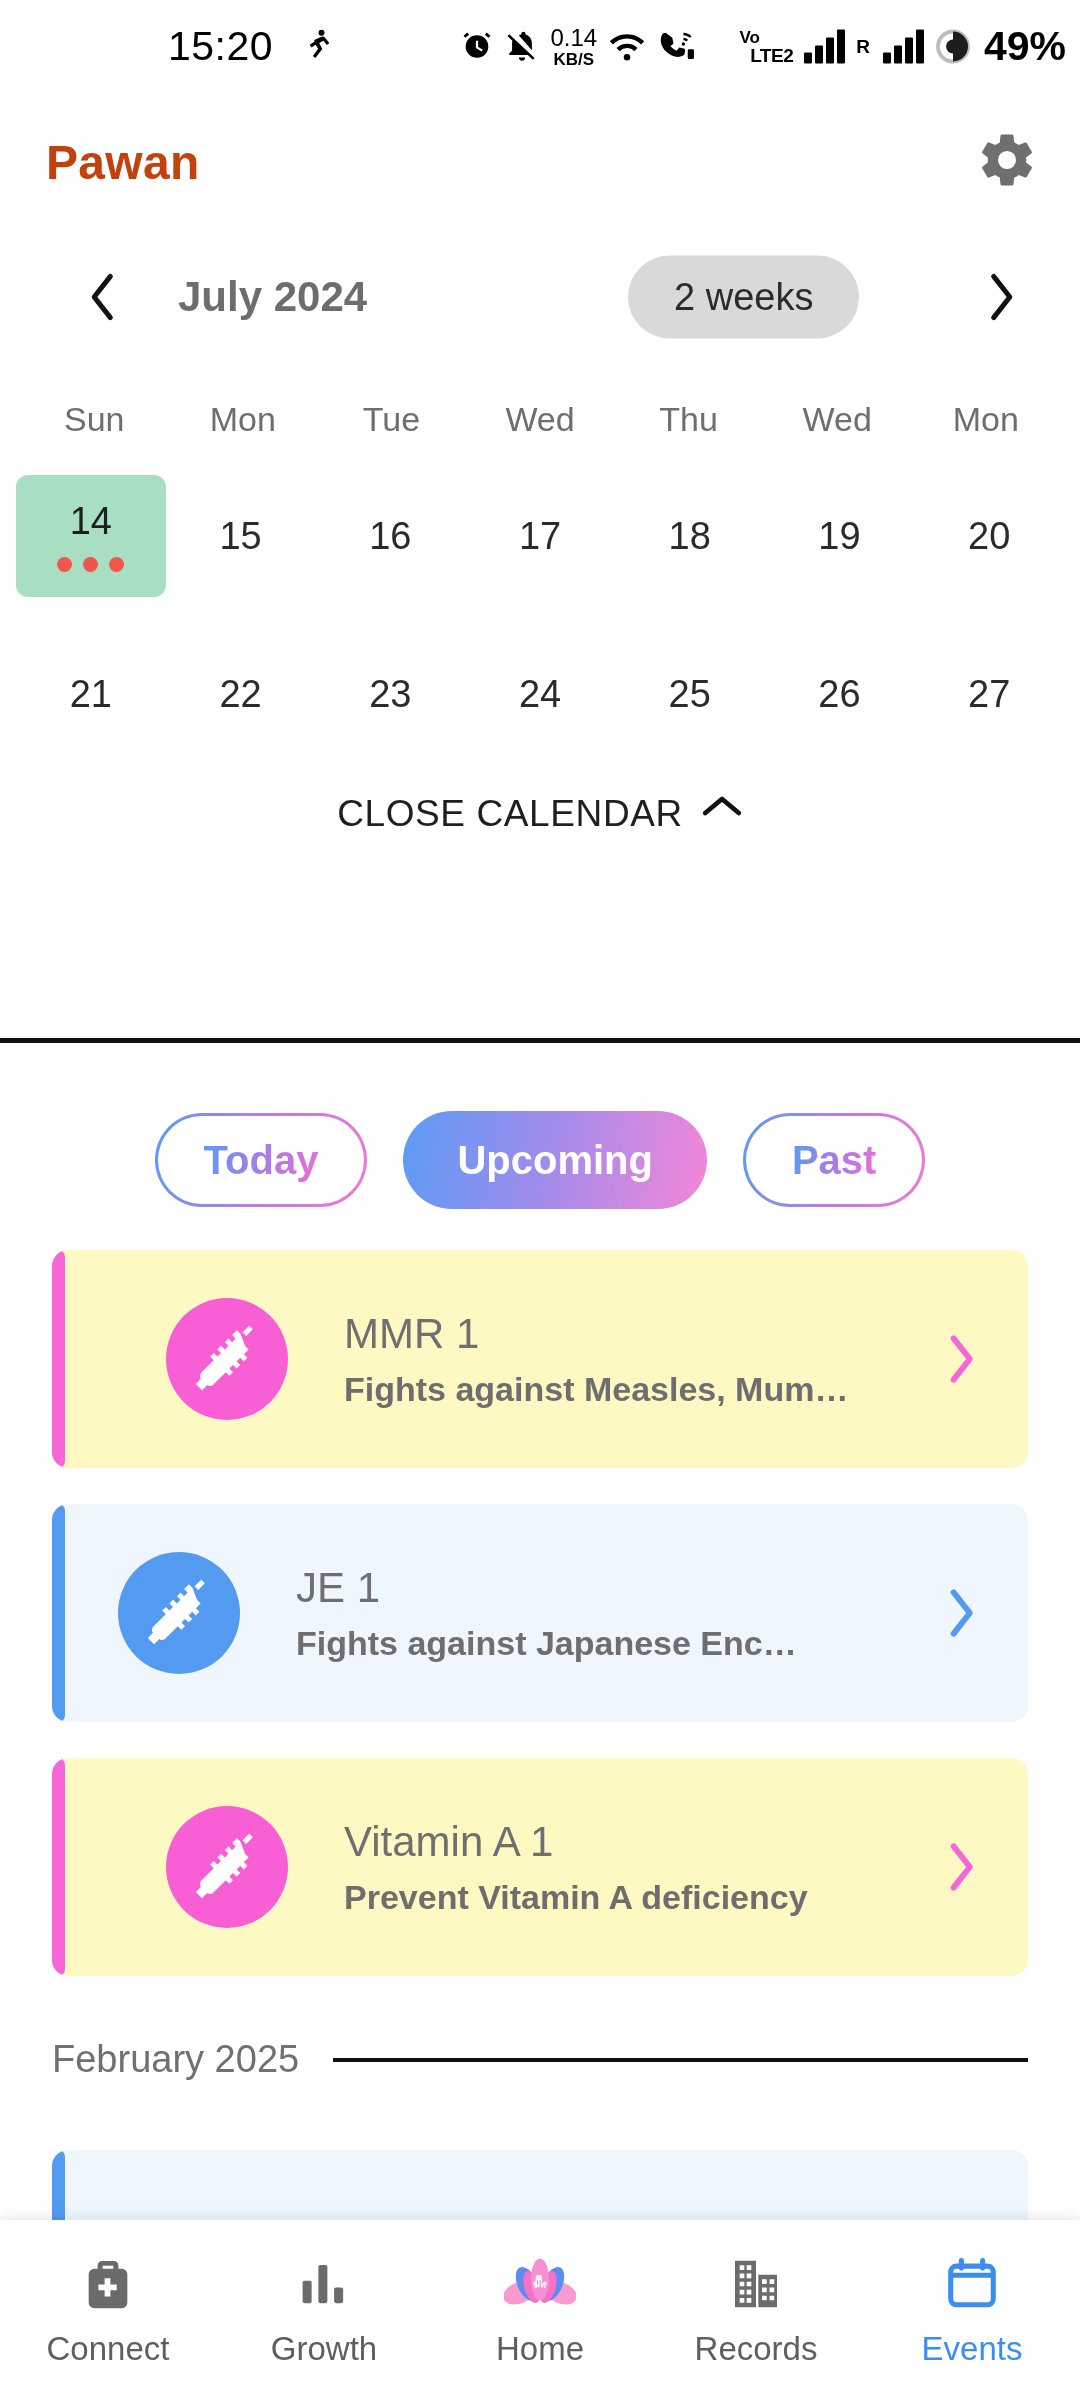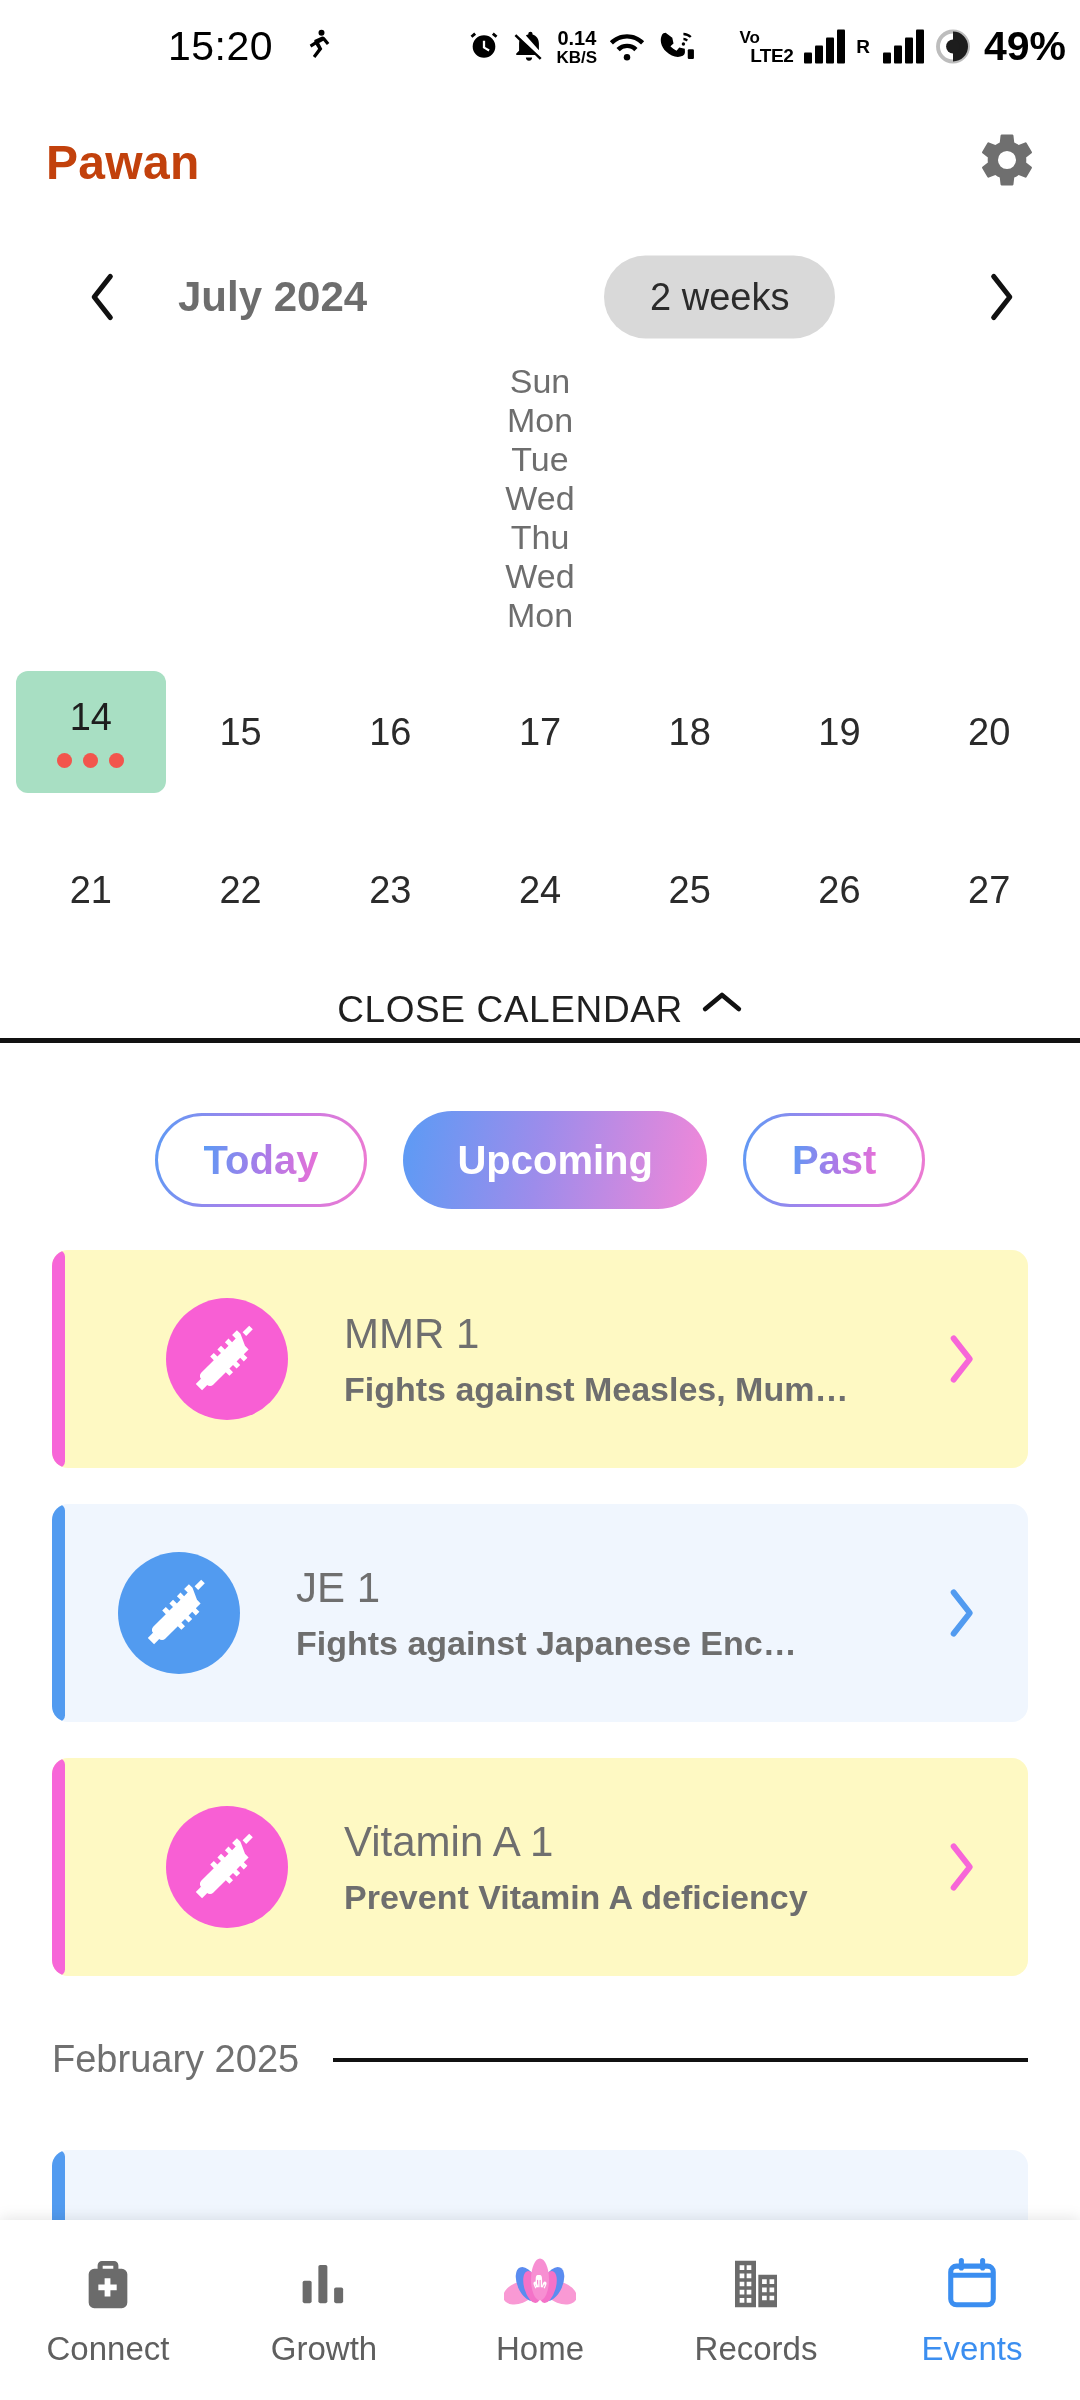--- a/index.html
+++ b/index.html
@@ -20,21 +20,21 @@
     position: absolute; left: 168px; top: 50%; transform: translateY(-50%);
     display: flex; align-items: center; gap: 26px;
   }
   .sb-time { font-size: 41px; font-weight: 500; letter-spacing: 0.5px; color: #000; }
   .sb-right {
     position: absolute; right: 14px; top: 50%; transform: translateY(-50%);
     display: flex; align-items: center; gap: 11px;
   }
   .sb-ic { display: flex; align-items: center; justify-content: center; }
   .net-speed { display: flex; flex-direction: column; align-items: center; line-height: 1; }
-  .net-speed .n1 { font-size: 20px; font-weight: 700; }
+  .net-speed .n1 { font-size: 24px; font-weight: 400; }
   .net-speed .n2 { font-size: 17px; font-weight: 700; margin-top: 1px; }
   .volte-box { display: flex; flex-direction: column; align-items: center; line-height: 1; }
   .volte-box .v1 { font-size: 17px; font-weight: 800; }
   .volte-box .v2 { font-size: 19px; font-weight: 800; letter-spacing: -0.5px; margin-left: 44px; }
   .bars { display: flex; align-items: flex-end; gap: 3px; height: 34px; }
   .bars i { display: block; width: 8px; background: #000; border-radius: 1px; }
   .bars i:nth-child(1) { height: 11px; }
   .bars i:nth-child(2) { height: 18px; }
   .bars i:nth-child(3) { height: 26px; }
   .bars i:nth-child(4) { height: 34px; }
@@ -64,26 +64,26 @@
     display: flex; align-items: center; justify-content: center;
     font-size: 44px; color: #1a1a1a;
   }
   .cal-arrow.prev { left: 72px; top: 50%; transform: translateY(-50%); }
   .cal-arrow.next { right: 48px; top: 50%; transform: translateY(-50%); }
   .cal-month {
     position: absolute; left: 178px; top: 50%; transform: translateY(-50%);
     font-size: 42px; font-weight: 700; color: #6d6d6d;
   }
   .cal-range {
-    position: absolute; left: 604px; top: 50%; transform: translateY(-50%);
+    position: absolute; left: 628px; top: 50%; transform: translateY(-50%);
     background: #d9d9d9; border-radius: 42px;
     padding: 20px 46px; font-size: 38px; color: #2b2b2b;
   }
   .cal-dow {
-    display: flex; padding: 0 20px; flex-direction: column;
+    display: flex; margin-top: 38px; padding: 0 20px;
   }
   .cal-dow span {
     flex: 1; text-align: center; font-size: 34px; color: #6e6e6e;
   }
   .cal-week { display: flex; padding: 0 16px; margin-top: 36px; }
   .cal-cell {
     flex: 1; height: 122px; display: flex; flex-direction: column;
     align-items: center; justify-content: center; position: relative;
   }
   .cal-cell .num { font-size: 38px; color: #2b2b2b; }

